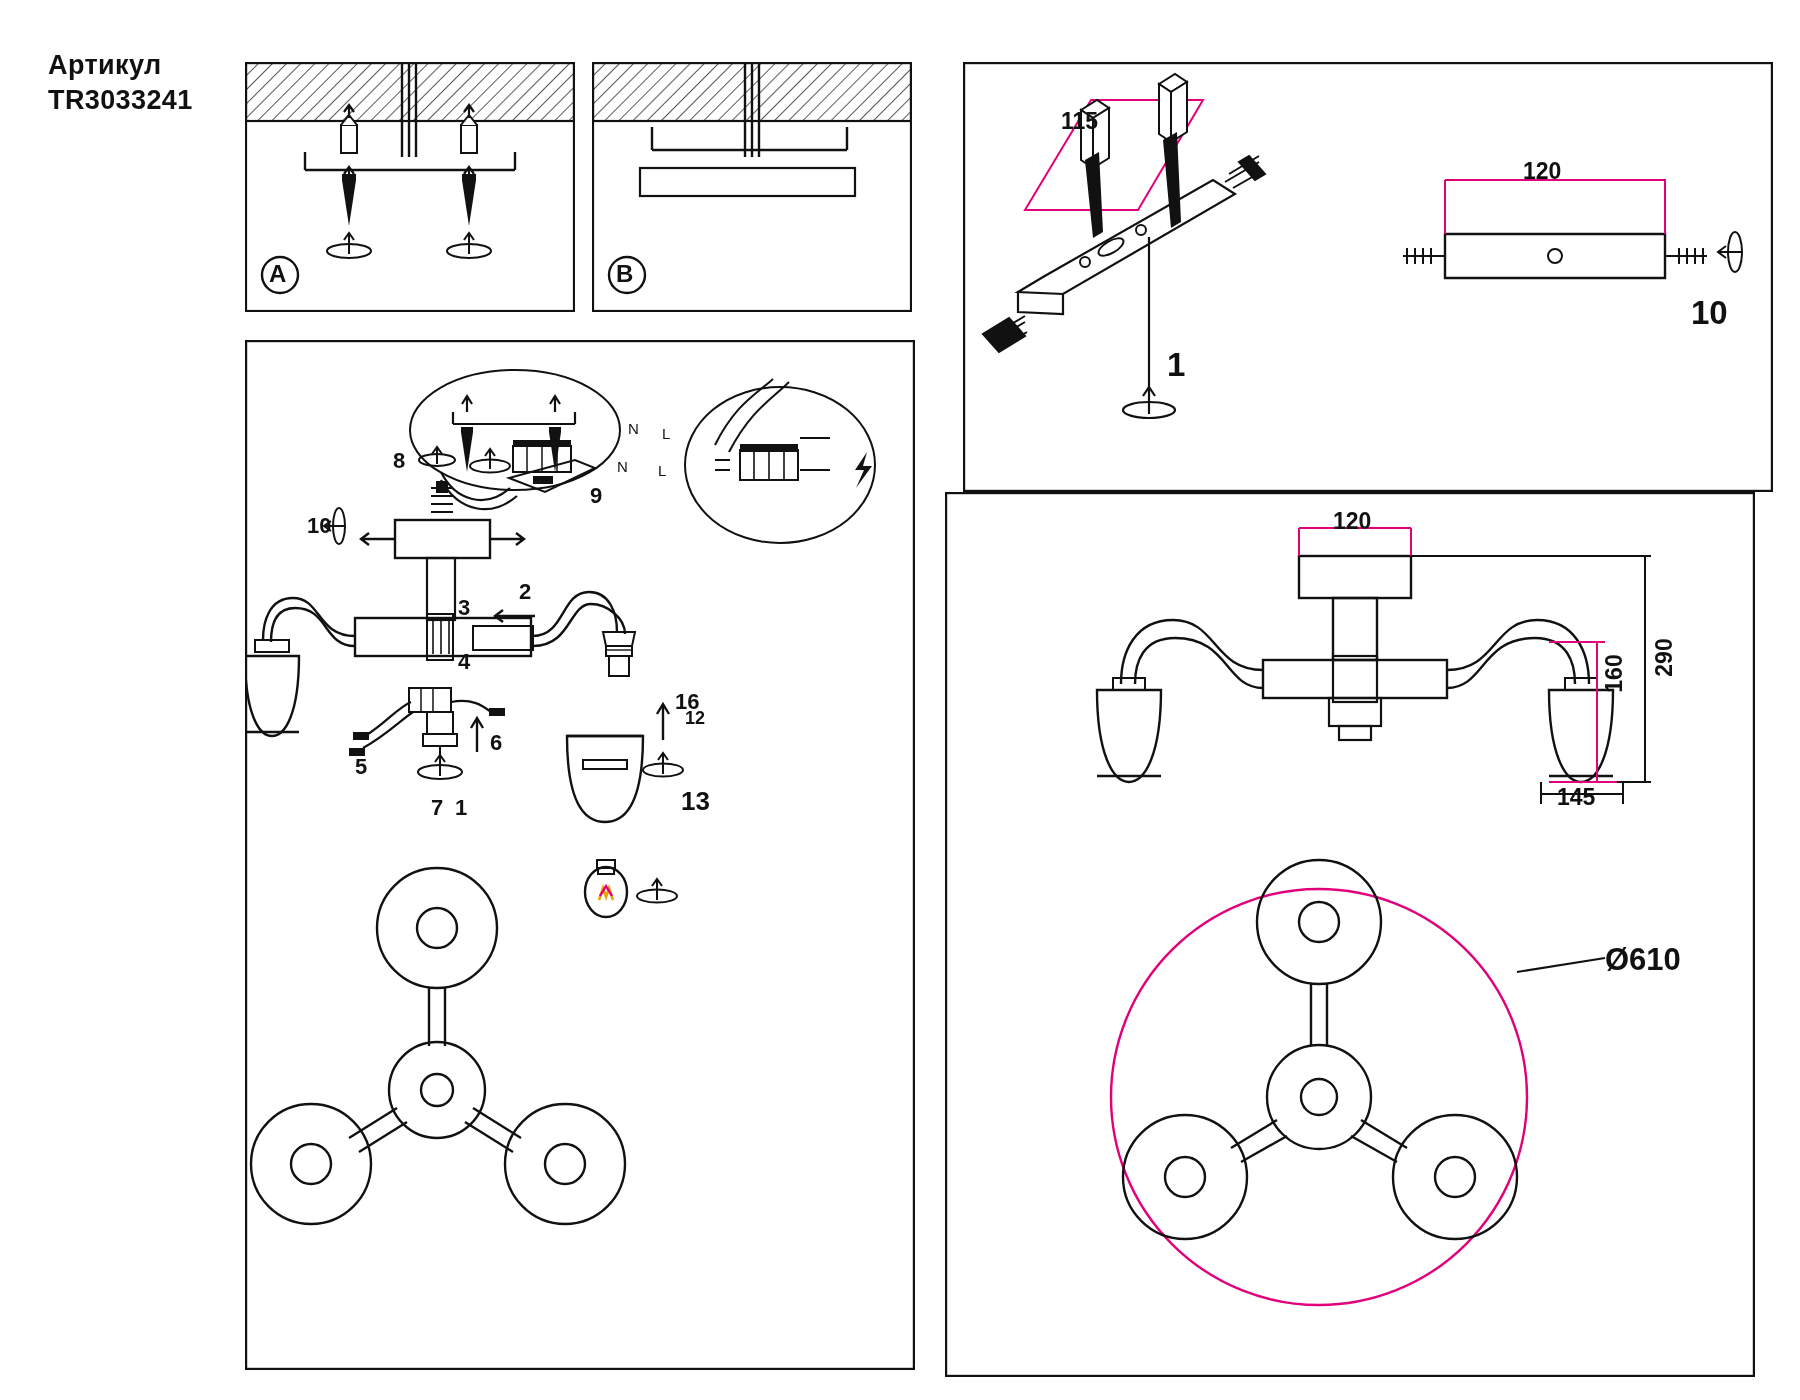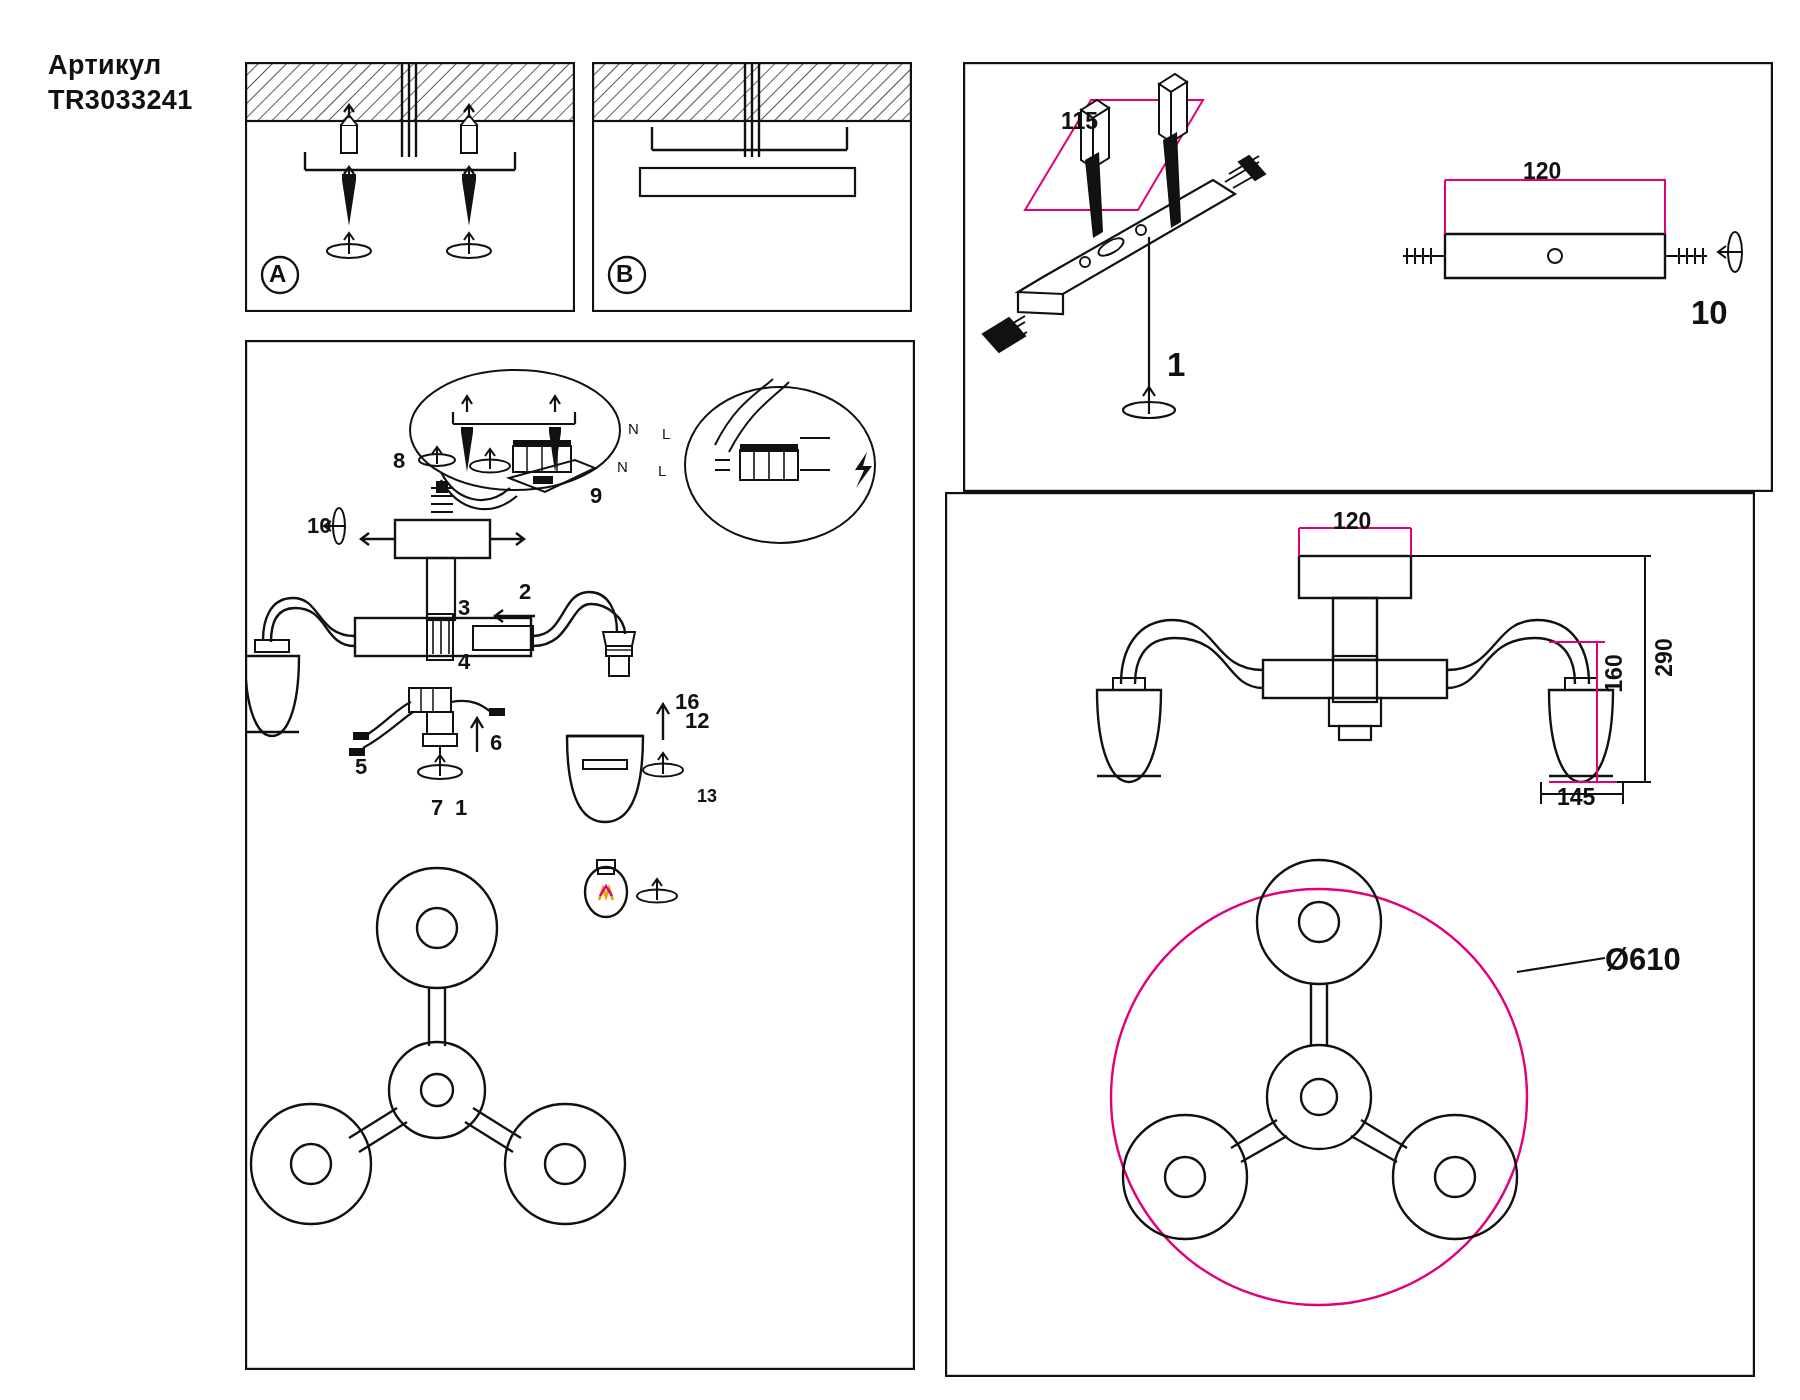--- a/index.html
+++ b/index.html
@@ -243,22 +243,22 @@
     <div class="abs num" style="left:274px;top:239px;font-size:22px;">2</div>
     <div class="abs num" style="left:213px;top:255px;font-size:22px;">3</div>
     <div class="abs num" style="left:213px;top:309px;font-size:22px;">4</div>
     <div class="abs num" style="left:110px;top:414px;font-size:22px;">5</div>
     <div class="abs num" style="left:245px;top:390px;font-size:22px;">6</div>
     <div class="abs num" style="left:186px;top:455px;font-size:22px;">7</div>
     <div class="abs num" style="left:148px;top:108px;font-size:22px;">8</div>
     <div class="abs num" style="left:345px;top:143px;font-size:22px;">9</div>
     <div class="abs num" style="left:62px;top:173px;font-size:22px;">10</div>
     <div class="abs num" style="left:430px;top:349px;font-size:22px;">16</div>
-    <div class="abs num" style="left:440px;top:368px;font-size:22px;">12</div>
-    <div class="abs num" style="left:452px;top:446px;font-size:18px;">13</div>
+    <div class="abs num" style="left:440px;top:368px;font-size:18px;">12</div>
+    <div class="abs num" style="left:436px;top:446px;font-size:26px;">13</div>
 
     <div class="abs" style="left:383px;top:80px;font-size:15px;">N</div>
     <div class="abs" style="left:372px;top:118px;font-size:15px;">N</div>
     <div class="abs" style="left:417px;top:85px;font-size:15px;">L</div>
     <div class="abs" style="left:413px;top:122px;font-size:15px;">L</div>
   </div>
 
   <div class="abs" style="left:945px;top:62px;padding-left:18px;">
     <svg width="810" height="430" viewBox="0 0 810 430">
       <rect x="1" y="1" width="808" height="428" fill="none" stroke="#111" stroke-width="2.4"></rect>

